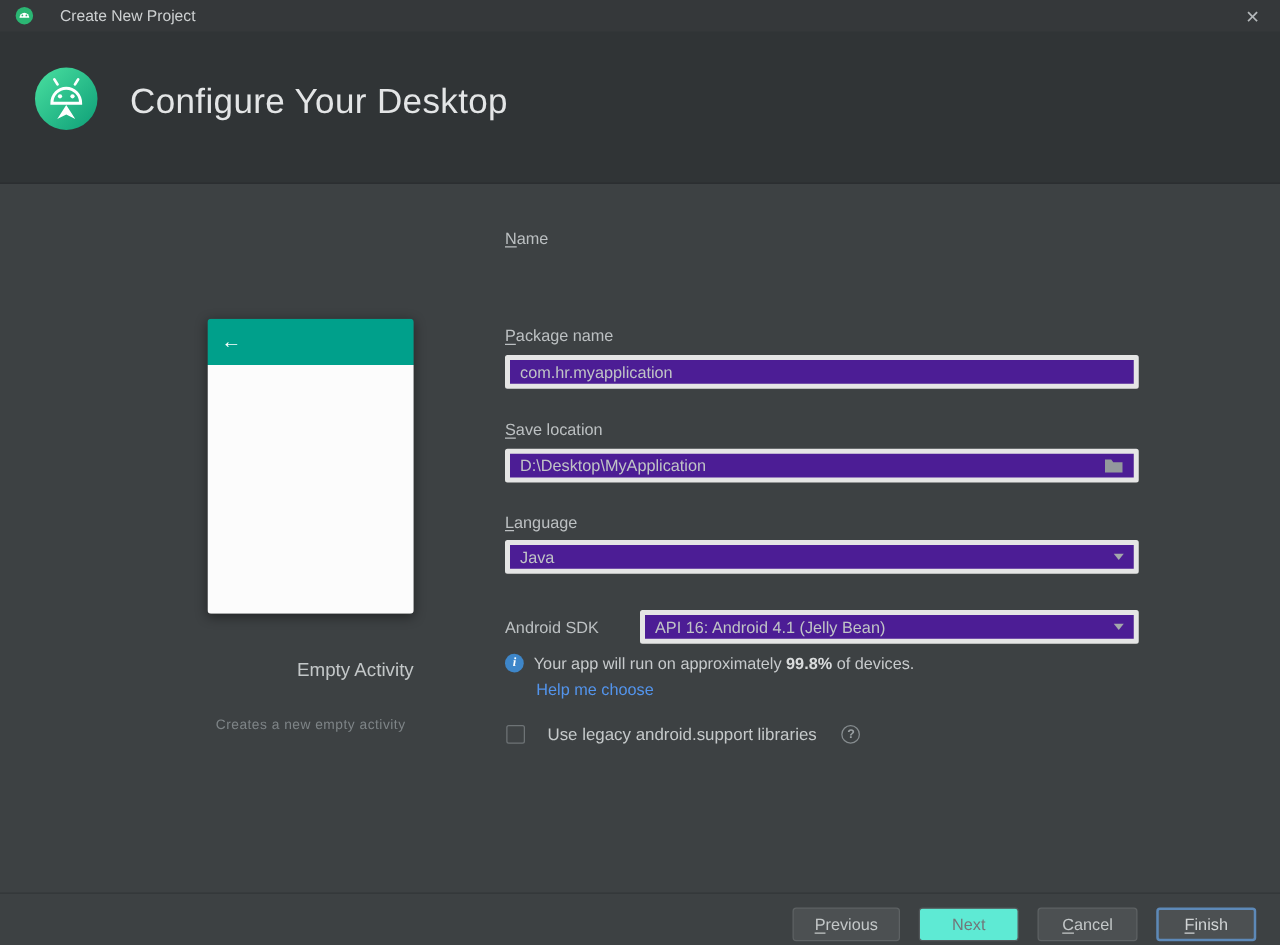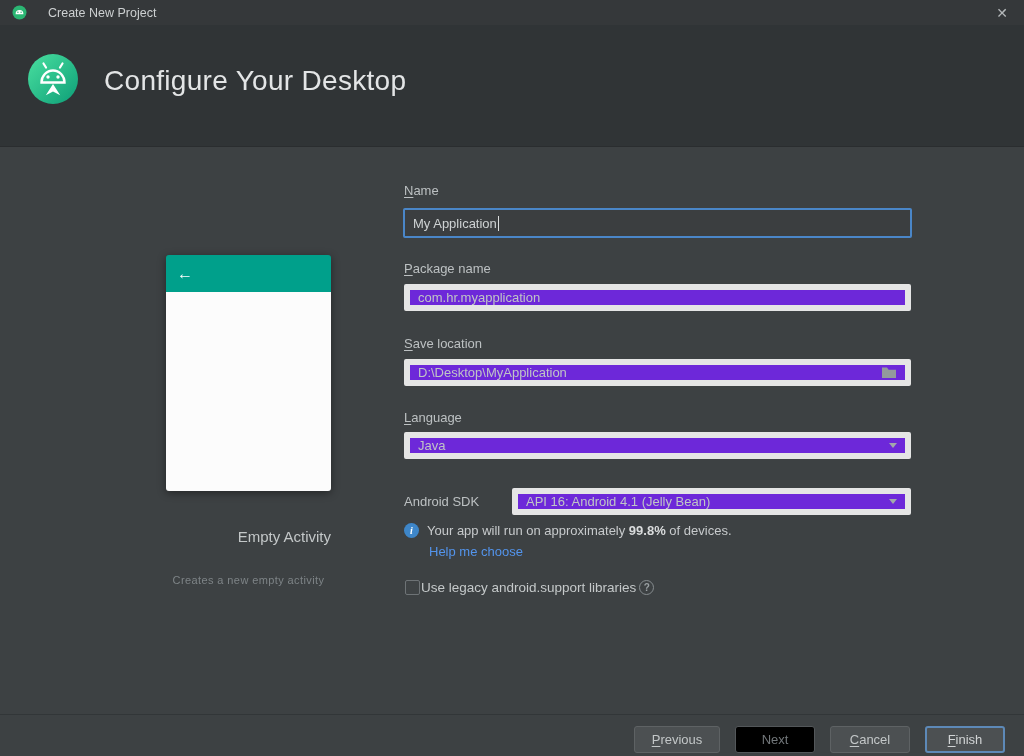--- a/index.html
+++ b/index.html
@@ -26,46 +26,46 @@
   .card { position:absolute; left:166px; top:108px; width:165px; height:236px; border-radius:3px; overflow:hidden; box-shadow:0 2px 9px rgba(0,0,0,0.42); }
   .card-top { height:37px; background:#00A08B; display:flex; align-items:center; padding-left:11px; }
   .card-arrow { color:#ffffff; font-size:16px; line-height:1; }
   .card-body { height:199px; background:#fcfcfc; }
   .template-name { position:absolute; left:166px; top:381px; width:165px; text-align:right; color:#c3c7c8; font-size:15px; }
   .template-desc { position:absolute; left:136px; top:427px; width:225px; text-align:center; color:#7e8487; font-size:11px; letter-spacing:0.4px; }
 
   
   .f-label { position:absolute; left:404px; color:#bcc0c2; font-size:13px; }
   .f-label u, .btn u { text-underline-offset:2px; }
-  .input { position:absolute; left:404px; width:507px; height:27px; background:#6d28d9; border:6px solid #e5e5e5; border-radius:2px; display:flex; align-items:center; padding:0 8px; color:#c0c4c6; font-size:13px; }
+  .input { position:absolute; left:404px; width:507px; height:27px; background:#4c1d95; border:4px solid #e5e5e5; border-radius:2px; display:flex; align-items:center; padding:0 8px; color:#c0c4c6; font-size:13px; }
   .input.focused { left:403px; width:509px; height:30px; border:2px solid #4a86c8; background:#3b3e40; color:#ced2d3; }
   .caret { display:inline-block; width:1px; height:15px; background:#dadddd; margin-left:1px; }
   .combo { cursor:default;gap:38px; }
   .combo-arrow { margin-left:auto; width:0; height:0; border-left:4px solid transparent; border-right:4px solid transparent; border-top:5px solid #a3a8ab; }
   .folder-btn { margin-left:auto; display:flex; align-items:center; cursor:default; }
   .minsdk-combo { left:512px; width:399px; }
 
   .info-row { position:absolute; left:404px; top:376px; display:flex; align-items:center; gap:8px; }
   .info-icon { width:15px; height:15px; border-radius:50%; background:#3e86c9; color:#ffffff; font-size:10px; font-weight:bold; font-style:italic; font-family:"Liberation Serif", serif; display:inline-flex; align-items:center; justify-content:center; flex:0 0 15px; }
   .info-text { color:#c7cacc; font-size:13px; }
   .info-text b { color:#dadcdd; }
   .link { position:absolute; left:429px; top:397px; color:#5394ec; font-size:13px; cursor:pointer; }
 
-  .check-row { position:absolute; left:405px; top:433px; display:flex; align-items:center; gap:1px; }
+  .check-row { position:absolute; left:405px; top:433px; display:flex; align-items:center; gap:18px; }
   .checkbox { width:15px; height:15px; border:1px solid #6e7376; border-radius:2px; background:#3f4345; flex:0 0 15px; }
   .check-label { color:#c5c9ca; font-size:13.5px; }
   .q-icon { width:15px; height:15px; border:1.3px solid #868c8f; border-radius:50%; color:#9aa0a3; font-size:10px; font-weight:bold; display:inline-flex; align-items:center; justify-content:center; margin-left:2px; }
 
   
   .footer-sep { position:absolute; left:0; right:0; top:714px; height:1px; background:#323638; }
   .footer { position:absolute; right:19px; bottom:3px; display:flex; gap:15px; }
   .btn { height:27px; background:#4c5052; border:1px solid #5e6264; border-radius:3px; color:#c3c7c8; font-size:13px; display:flex; align-items:center; justify-content:center; cursor:default; }
   .btn-previous { width:86px; }
   .btn-next, .btn-cancel, .btn-finish { width:80px; }
-  .btn.disabled { color:#72777a; border-color:#53575a; background:#000000; }
+  .btn.disabled { color:#72777a; border-color:#53575a; background:#5eead4; }
   .btn.default { border:2px solid #5d89b8; color:#d1d4d5; }
 </style>
 </head>
 <body>
 
 <div class="window">
 
   <div class="titlebar">
     <span class="titlebar-icon">
       <svg width="15" height="15" viewBox="0 0 15 15">
@@ -105,24 +105,20 @@
     <div class="card">
       <div class="card-top">
         <span class="card-arrow">←</span>
       </div>
       <div class="card-body"></div>
     </div>
     <div class="template-name">Empty Activity</div>
     <div class="template-desc">Creates a new empty activity</div>
 
     <label class="f-label" style="top:36px"><u>N</u>ame</label>
-    <div class="input focused" style="top:61px">
-      <span>My Application</span>
-        <span class="caret"></span>
-    </div>
 
     <label class="f-label" style="top:114px"><u>P</u>ackage name</label>
     <div class="input" style="top:137px">
       <span>com.hr.myapplication</span>
     </div>
 
     <label class="f-label" style="top:189px"><u>S</u>ave location</label>
     <div class="input" style="top:212px">
       <span>D:\Desktop\MyApplication</span>
       <span class="folder-btn">

